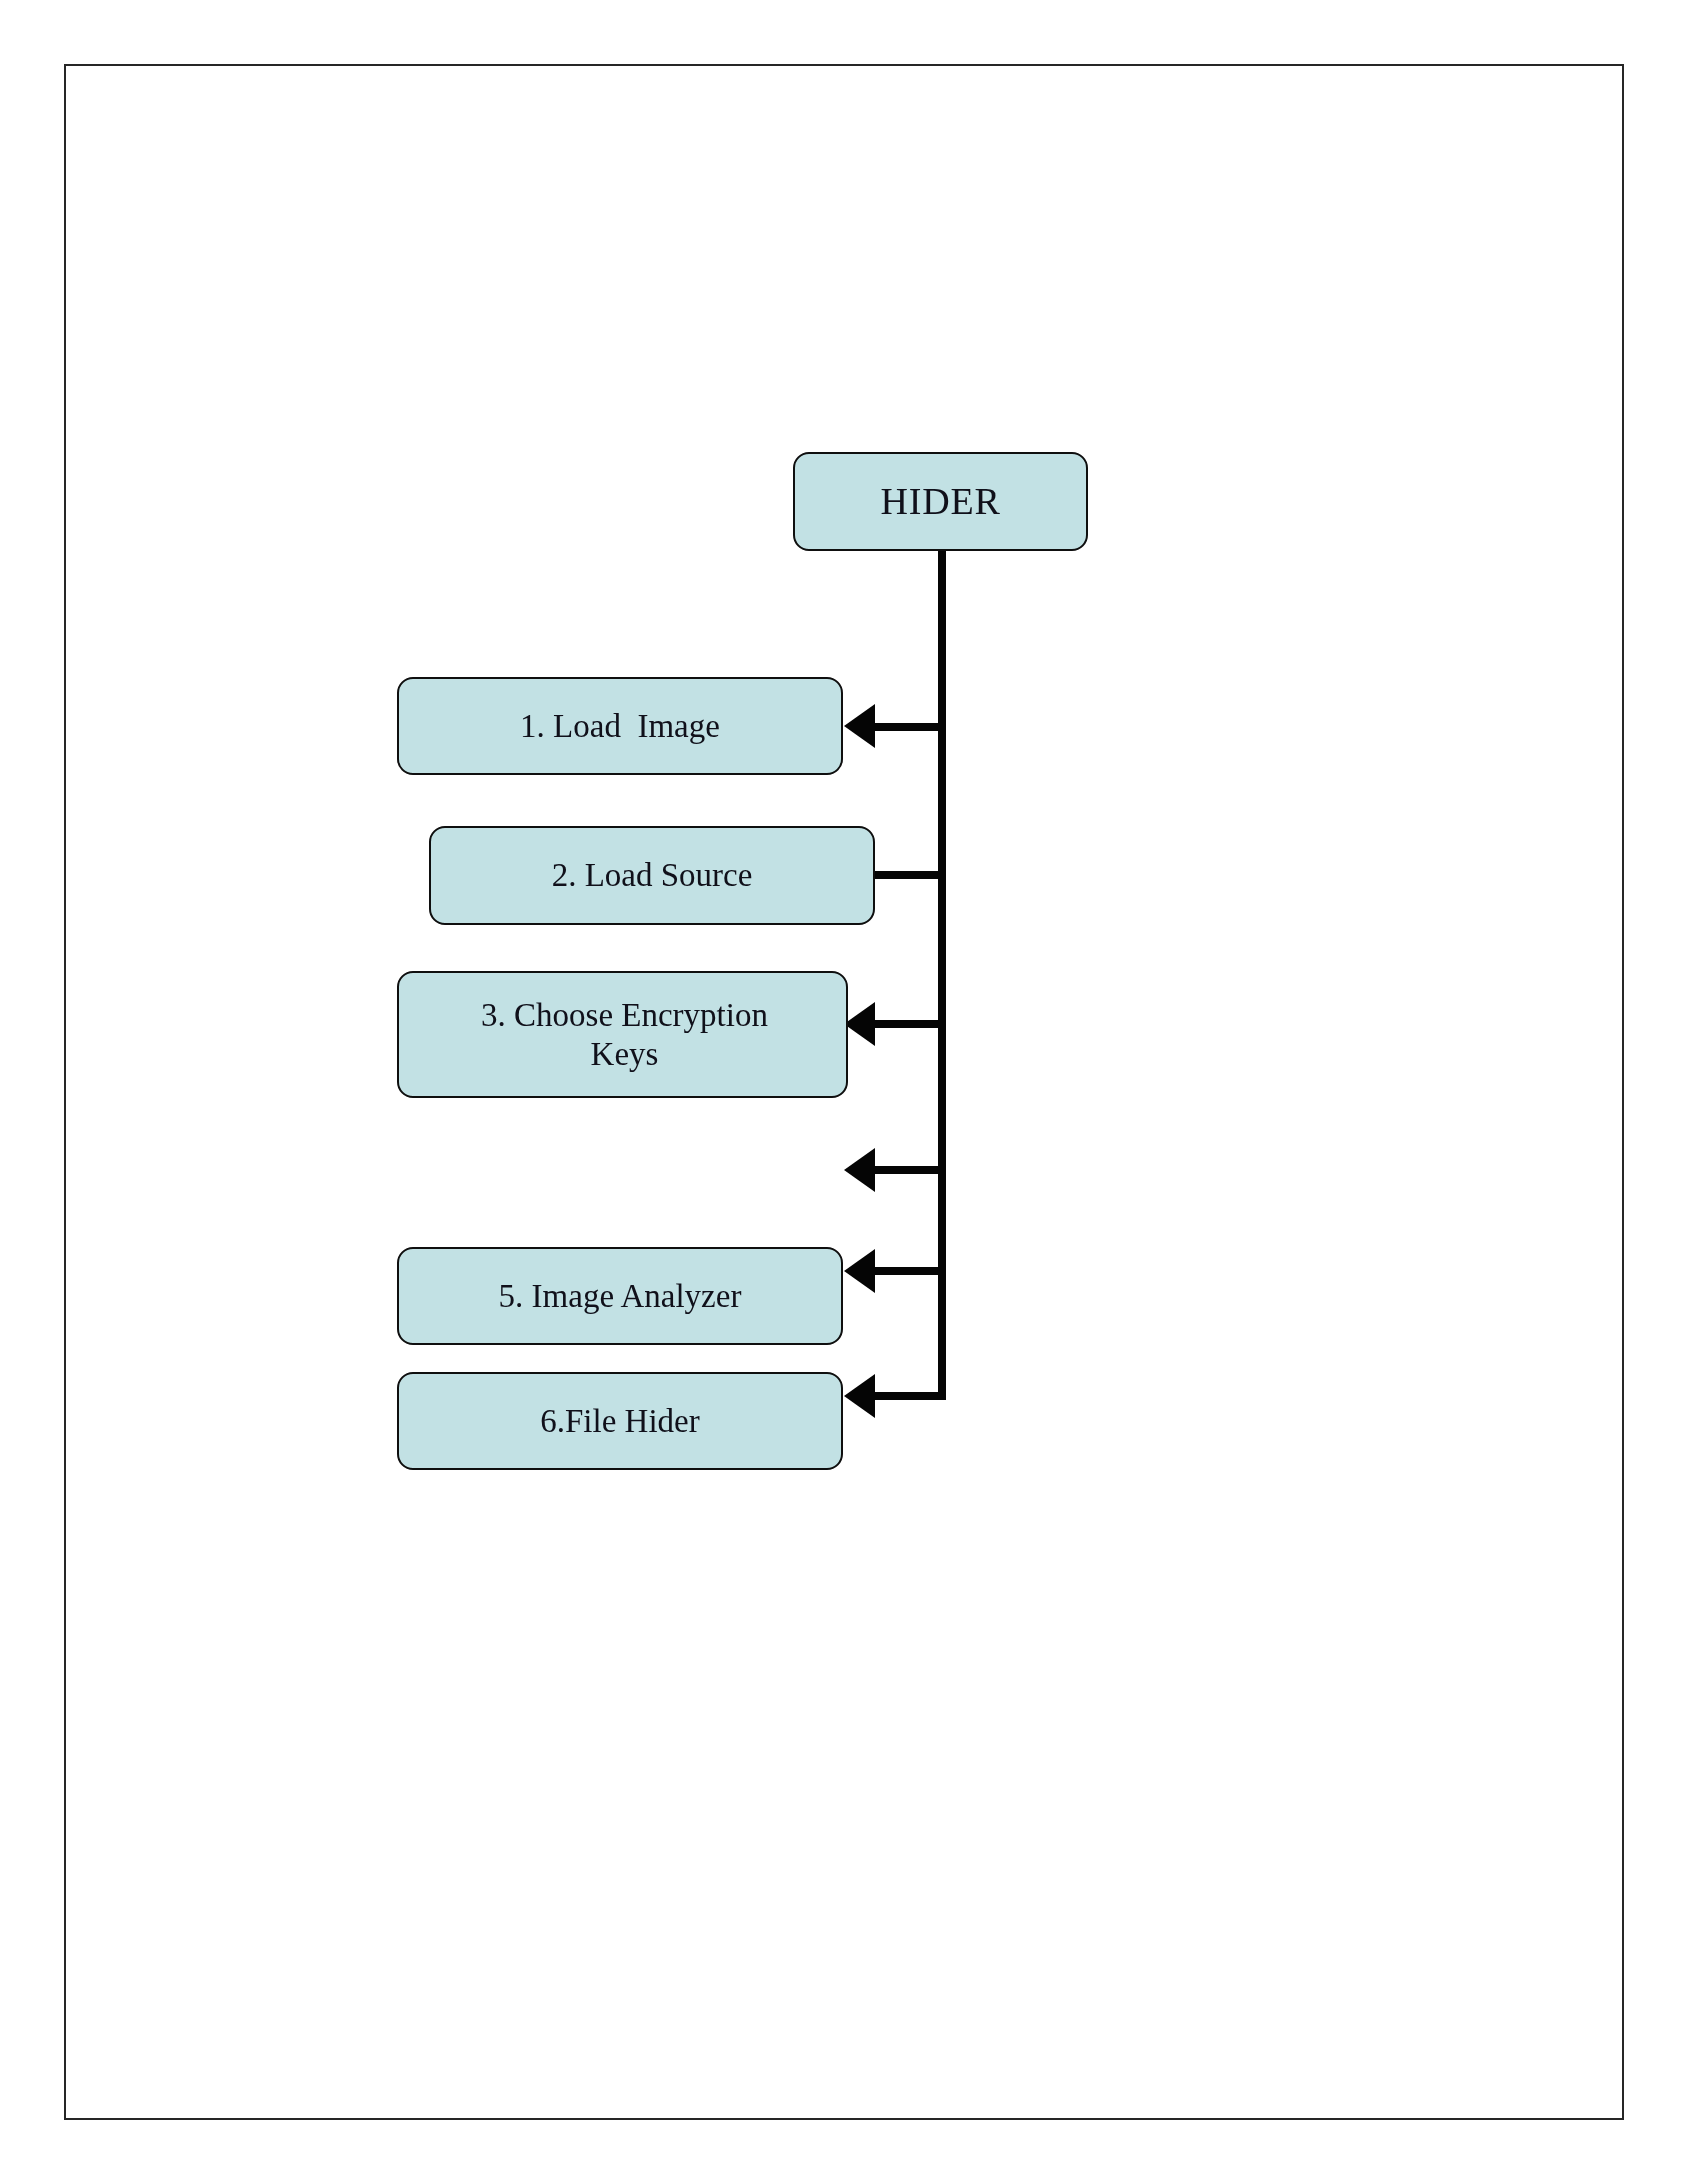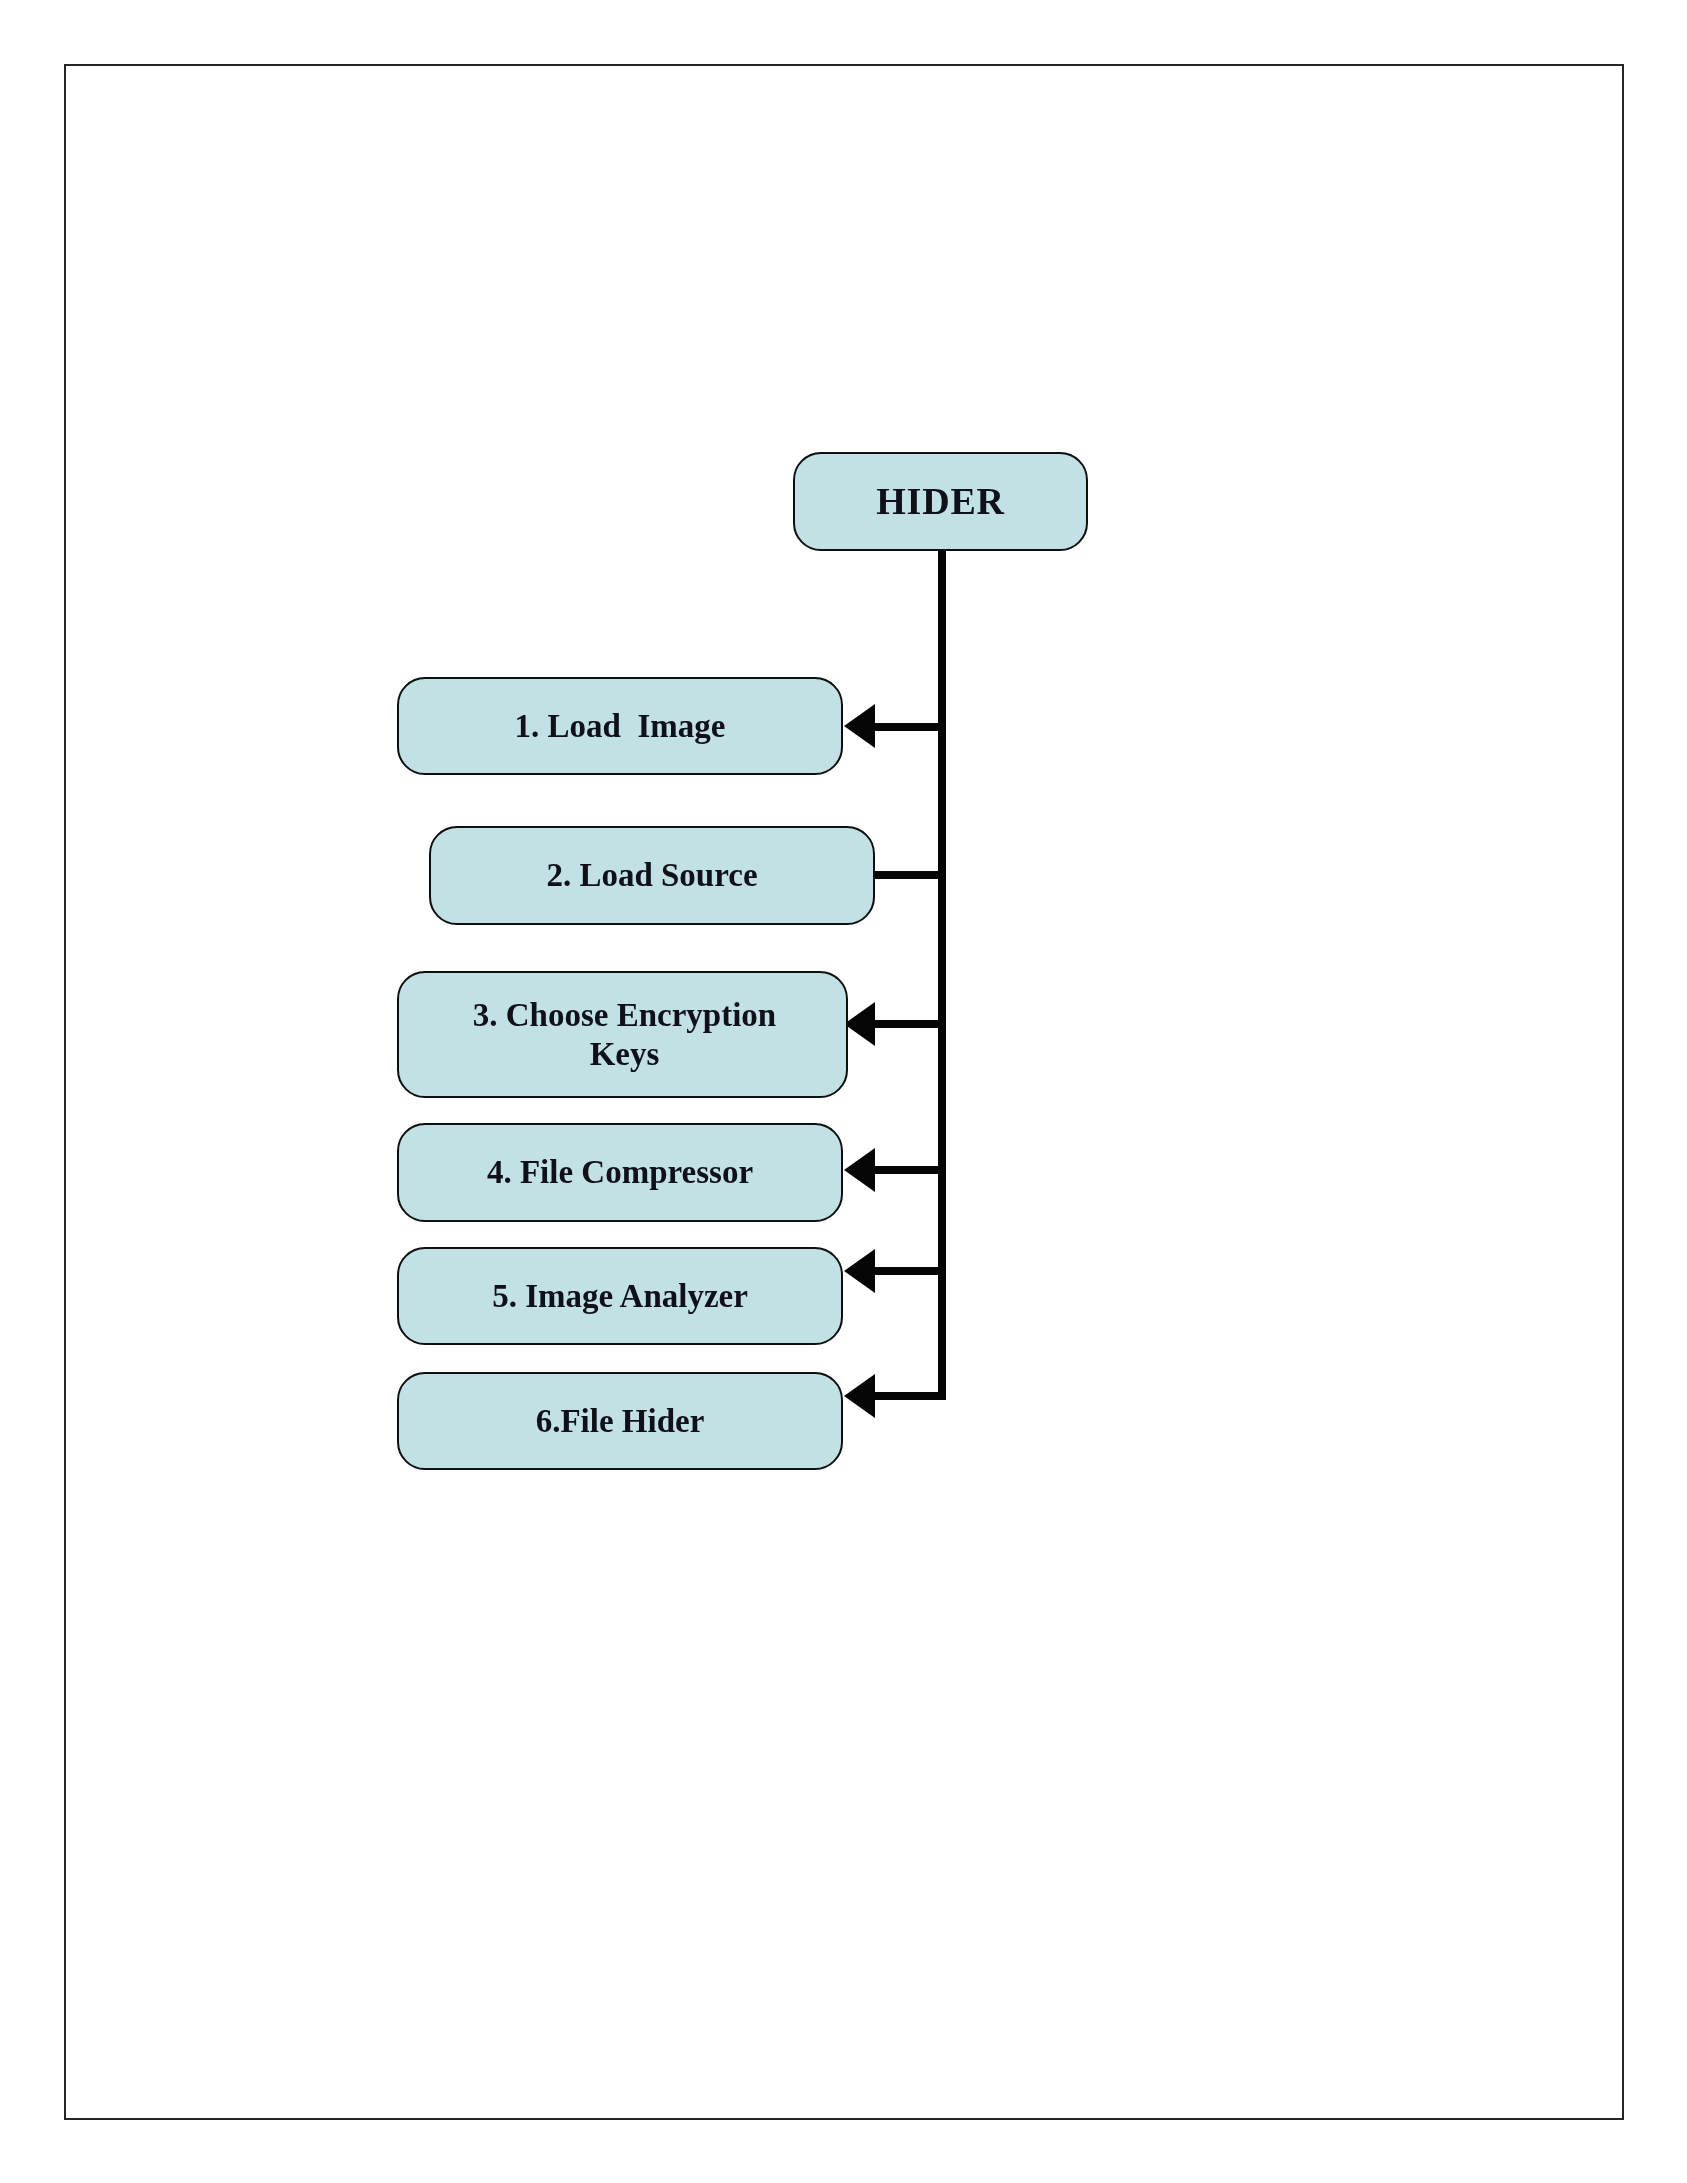--- a/index.html
+++ b/index.html
@@ -33,26 +33,26 @@
     font-size: 40px;
     letter-spacing: 1.2px;
     color: var(--title-color, #0a0a0a);
     white-space: pre;
   }
   .node {
     position: absolute;
     box-sizing: content-box;
     background: var(--box-fill, #c2e1e4);
     border: 2.5px solid var(--box-border, #0f0f0f);
-    border-radius: 28px;
+    border-radius: 16px;
     display: flex;
     align-items: center;
     justify-content: center;
     text-align: center;
-    font-weight: bold;
+    font-weight: normal;
     color: var(--label-color, #10101a);
     white-space: pre-wrap;
     line-height: 1.18;
   }
   .root-node {
     left: 793px;
     top: 452px;
     width: 291px;
     height: 95px;
     font-size: 38px;
@@ -132,20 +132,19 @@
   <div class="head h6"></div>
 
   <div class="node root-node">HIDER</div>
 
   <div class="node module m1">1. Load  Image</div>
 
   <div class="node module m2">2. Load Source</div>
 
   <div class="node module m3">3. Choose Encryption Keys</div>
 
-  <div class="node module m4">4. File Compressor</div>
 
   <div class="node module m5">5. Image Analyzer</div>
 
   <div class="node module m6">6.File Hider</div>
 
 </div>
 
 
 </body></html>

